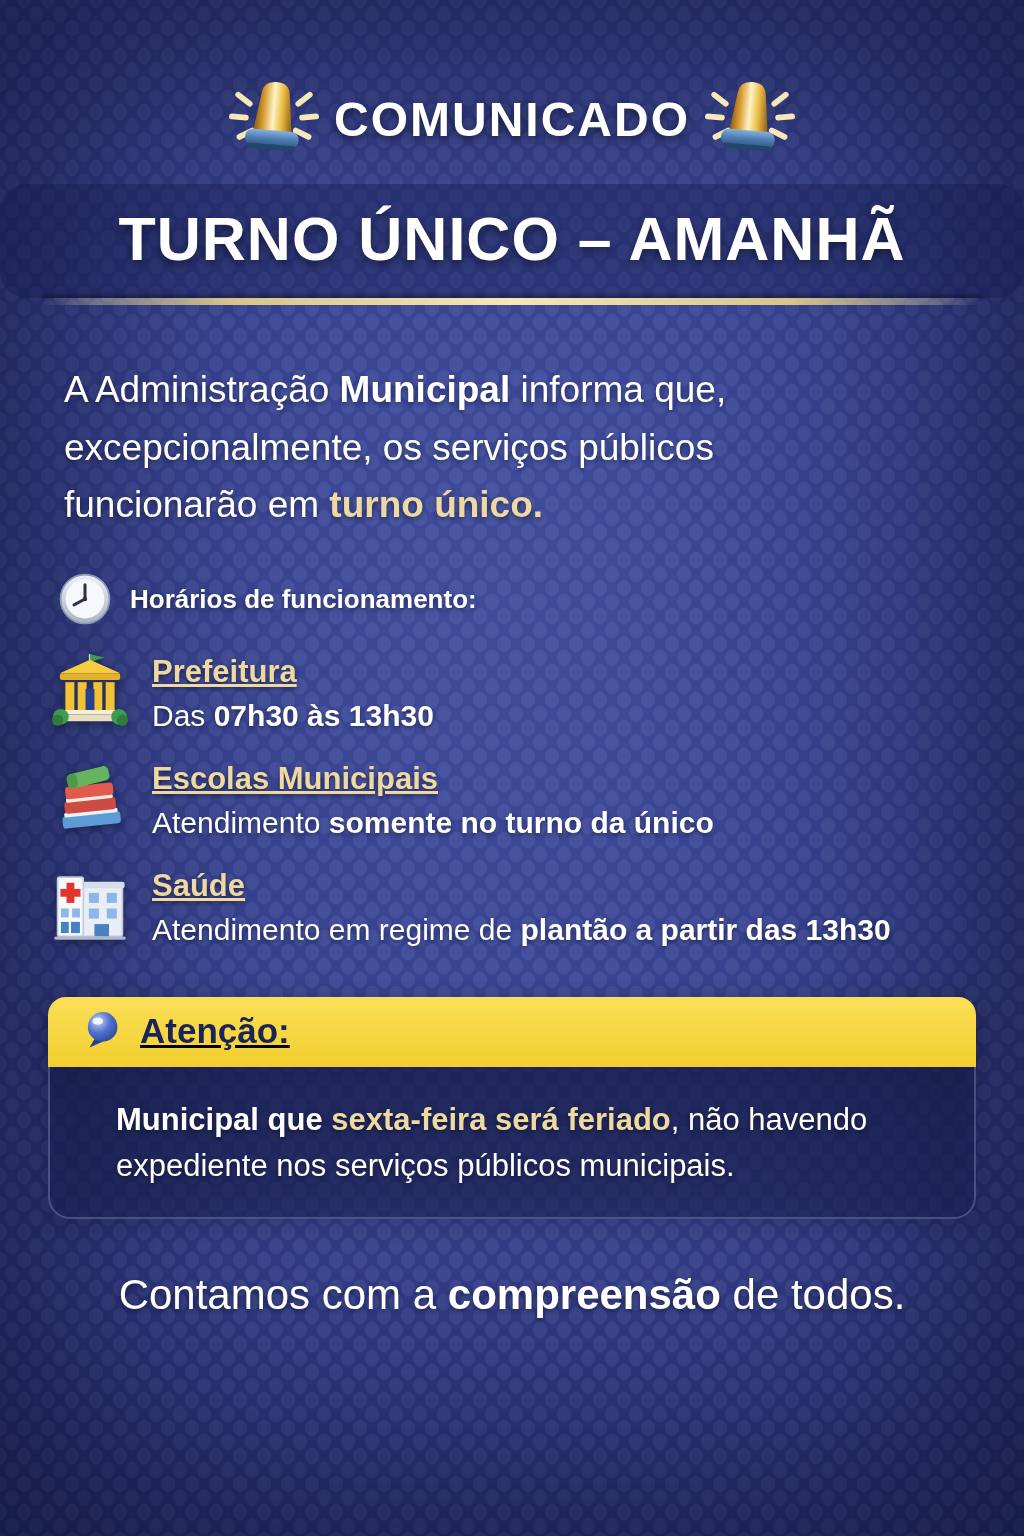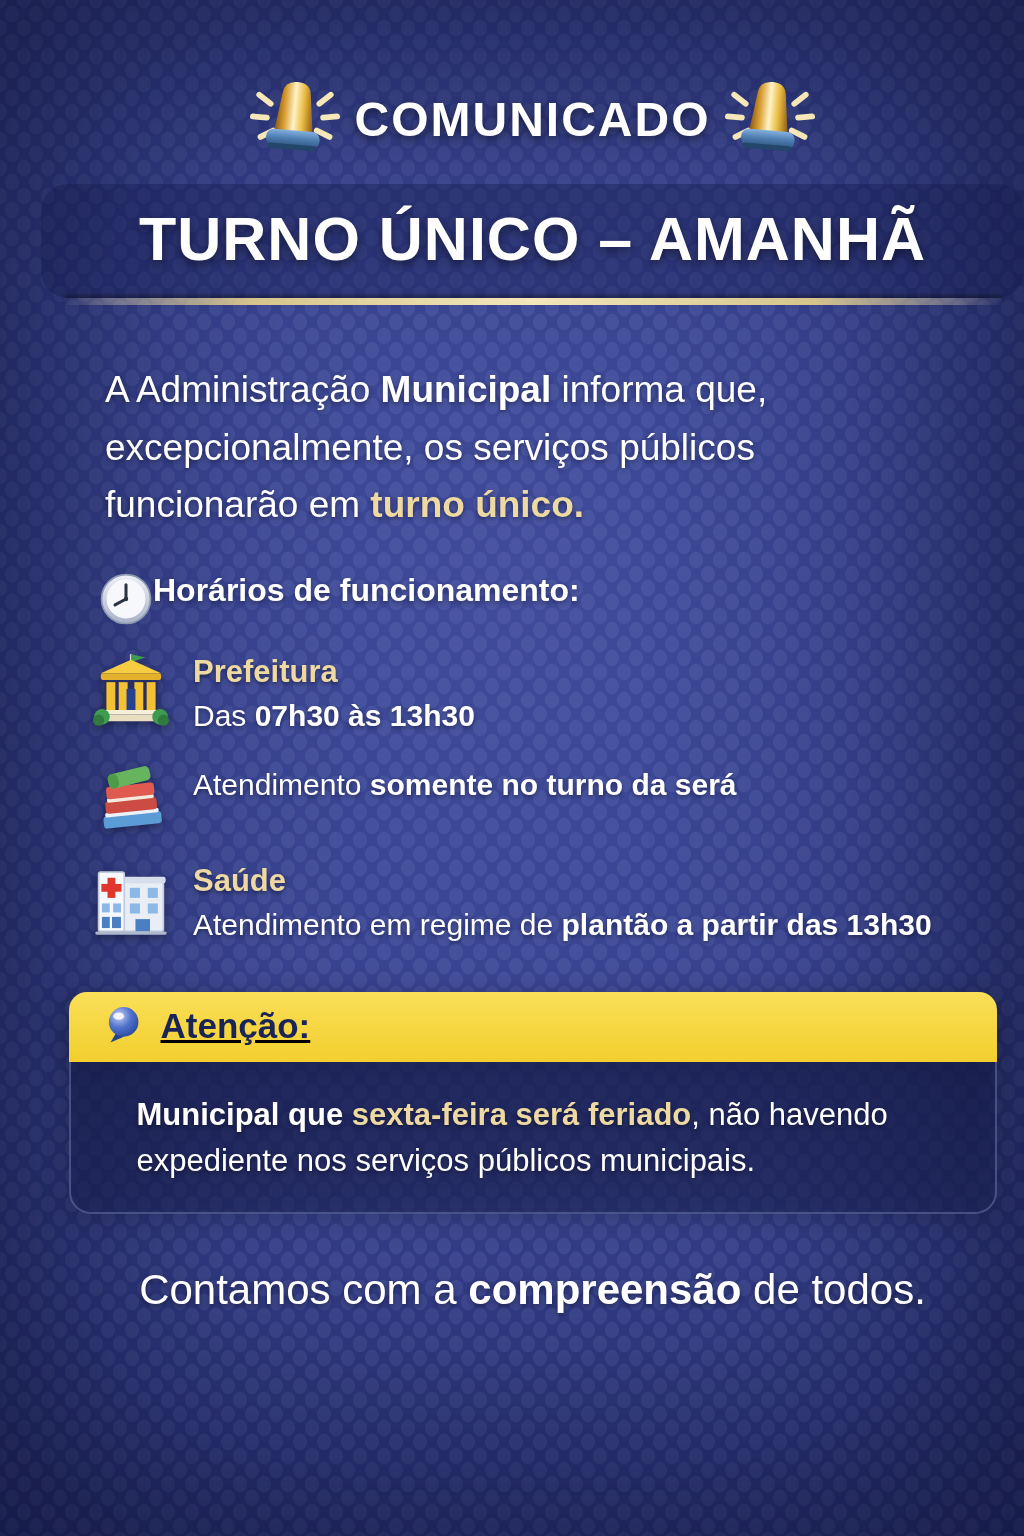--- a/index.html
+++ b/index.html
@@ -2,21 +2,20 @@
 <html><head>
 <meta charset="utf-8">
 <style>
   * { margin:0; padding:0; box-sizing:border-box; }
   html,body { background:#11163a; }
   .page {
     position:relative; width:1024px; height:1536px; overflow:hidden;
     font-family:"Liberation Sans", sans-serif;
     background: radial-gradient(125% 95% at 50% 38%,
       #404b9a 0%, #384390 34%, #2f387f 62%, #242c6b 82%, #191f52 100%);
-    padding-left: 41px;
   }
   .dots {
     position:absolute; inset:0; pointer-events:none;
     background-image:
       radial-gradient(rgba(150,163,222,0.13) 6.5px, transparent 7.5px),
       radial-gradient(rgba(150,163,222,0.13) 6.5px, transparent 7.5px);
     background-size: 24px 28px, 24px 28px;
     background-position: 0 0, 12px 14px;
   }
   .vignette {
@@ -56,32 +55,33 @@
   .intro {
     margin:56px 64px 0; max-width:740px;
     font-size:37px; line-height:1.56; color:#ffffff;
     text-shadow:0 2px 5px rgba(0,0,0,0.4);
   }
   .b { font-weight:bold; }
   .gold { color:#eed9a2; font-weight:bold; }
 
   
   .sched-head {
-    display:flex; align-items:flex-start; margin:38px 0 0 58px;
-    font-size:32px; font-weight:bold; color:#ffffff;
+    display:flex; align-items:center; gap:18px; margin:38px 0 0 58px;
+    font-size:26px; font-weight:bold; color:#ffffff;
     text-shadow:0 2px 5px rgba(0,0,0,0.4);
   }
   .clock { width:54px; height:54px; }
   .item { display:flex; align-items:flex-start; gap:24px; margin:26px 0 0 52px; }
   .item:nth-of-type(3){ margin-top:38px; }
   .item:nth-of-type(4){ margin-top:36px; }
   .item-icon { width:76px; height:76px; flex:0 0 76px; filter:drop-shadow(0 3px 4px rgba(0,0,0,0.35)); }
   .item-label {
     font-size:31px; font-weight:bold; color:#eed9a2; padding-top:2px;
     text-shadow:0 2px 4px rgba(0,0,0,0.45);
+    text-decoration:underline;
   }
   .item-line { font-size:30px; color:#ffffff; margin-top:9px; text-shadow:0 2px 4px rgba(0,0,0,0.4);text-align:center; }
 
   
   .attention { width:928px; margin:50px auto 0; filter:drop-shadow(0 6px 14px rgba(0,0,0,0.35)); }
   .att-head {
     background:linear-gradient(180deg,#fadf58,#f2cf2e);
     border-radius:18px 18px 0 0;
     padding:11px 30px 13px; display:flex; align-items:center; gap:16px;text-decoration:underline;
   }
@@ -222,22 +222,23 @@
           <rect x="11" y="36" width="46" height="11" rx="3" fill="#cc4b42"></rect>
           <rect x="13" y="33" width="42" height="4" rx="1.5" fill="#f3e9dd"></rect>
           <rect x="13" y="23" width="43" height="11" rx="3" fill="#e05a50"></rect>
           <g transform="rotate(-8 34 18)">
             <rect x="16" y="10" width="38" height="13" rx="4" fill="#66b45e"></rect>
             <rect x="16" y="10" width="9" height="13" rx="4" fill="#4f9a49"></rect>
           </g>
         </g>
       </svg>
       <div>
+        <div class="item-label">Escolas Municipais</div>
         <div class="item-line">
-          <span>Atendimento </span><span class="b">somente no turno da será</span><span></span>
+          <span>Atendimento </span><span class="b">somente no turno da único</span><span></span>
         </div>
       </div>
     </div>
 
     <div class="item">
       <svg class="item-icon" viewBox="0 0 68 68">
         <rect x="24" y="18" width="39" height="45" rx="2" fill="#e8edf6" stroke="#c2cbdc" stroke-width="1.5"></rect>
         <rect x="22" y="14" width="43" height="6" rx="2" fill="#d6deec"></rect>
         <rect x="5" y="10" width="23" height="53" rx="2" fill="#f5f8fc" stroke="#c2cbdc" stroke-width="1.5"></rect>
         <rect x="13" y="15" width="7" height="18" fill="#e0362c"></rect>

